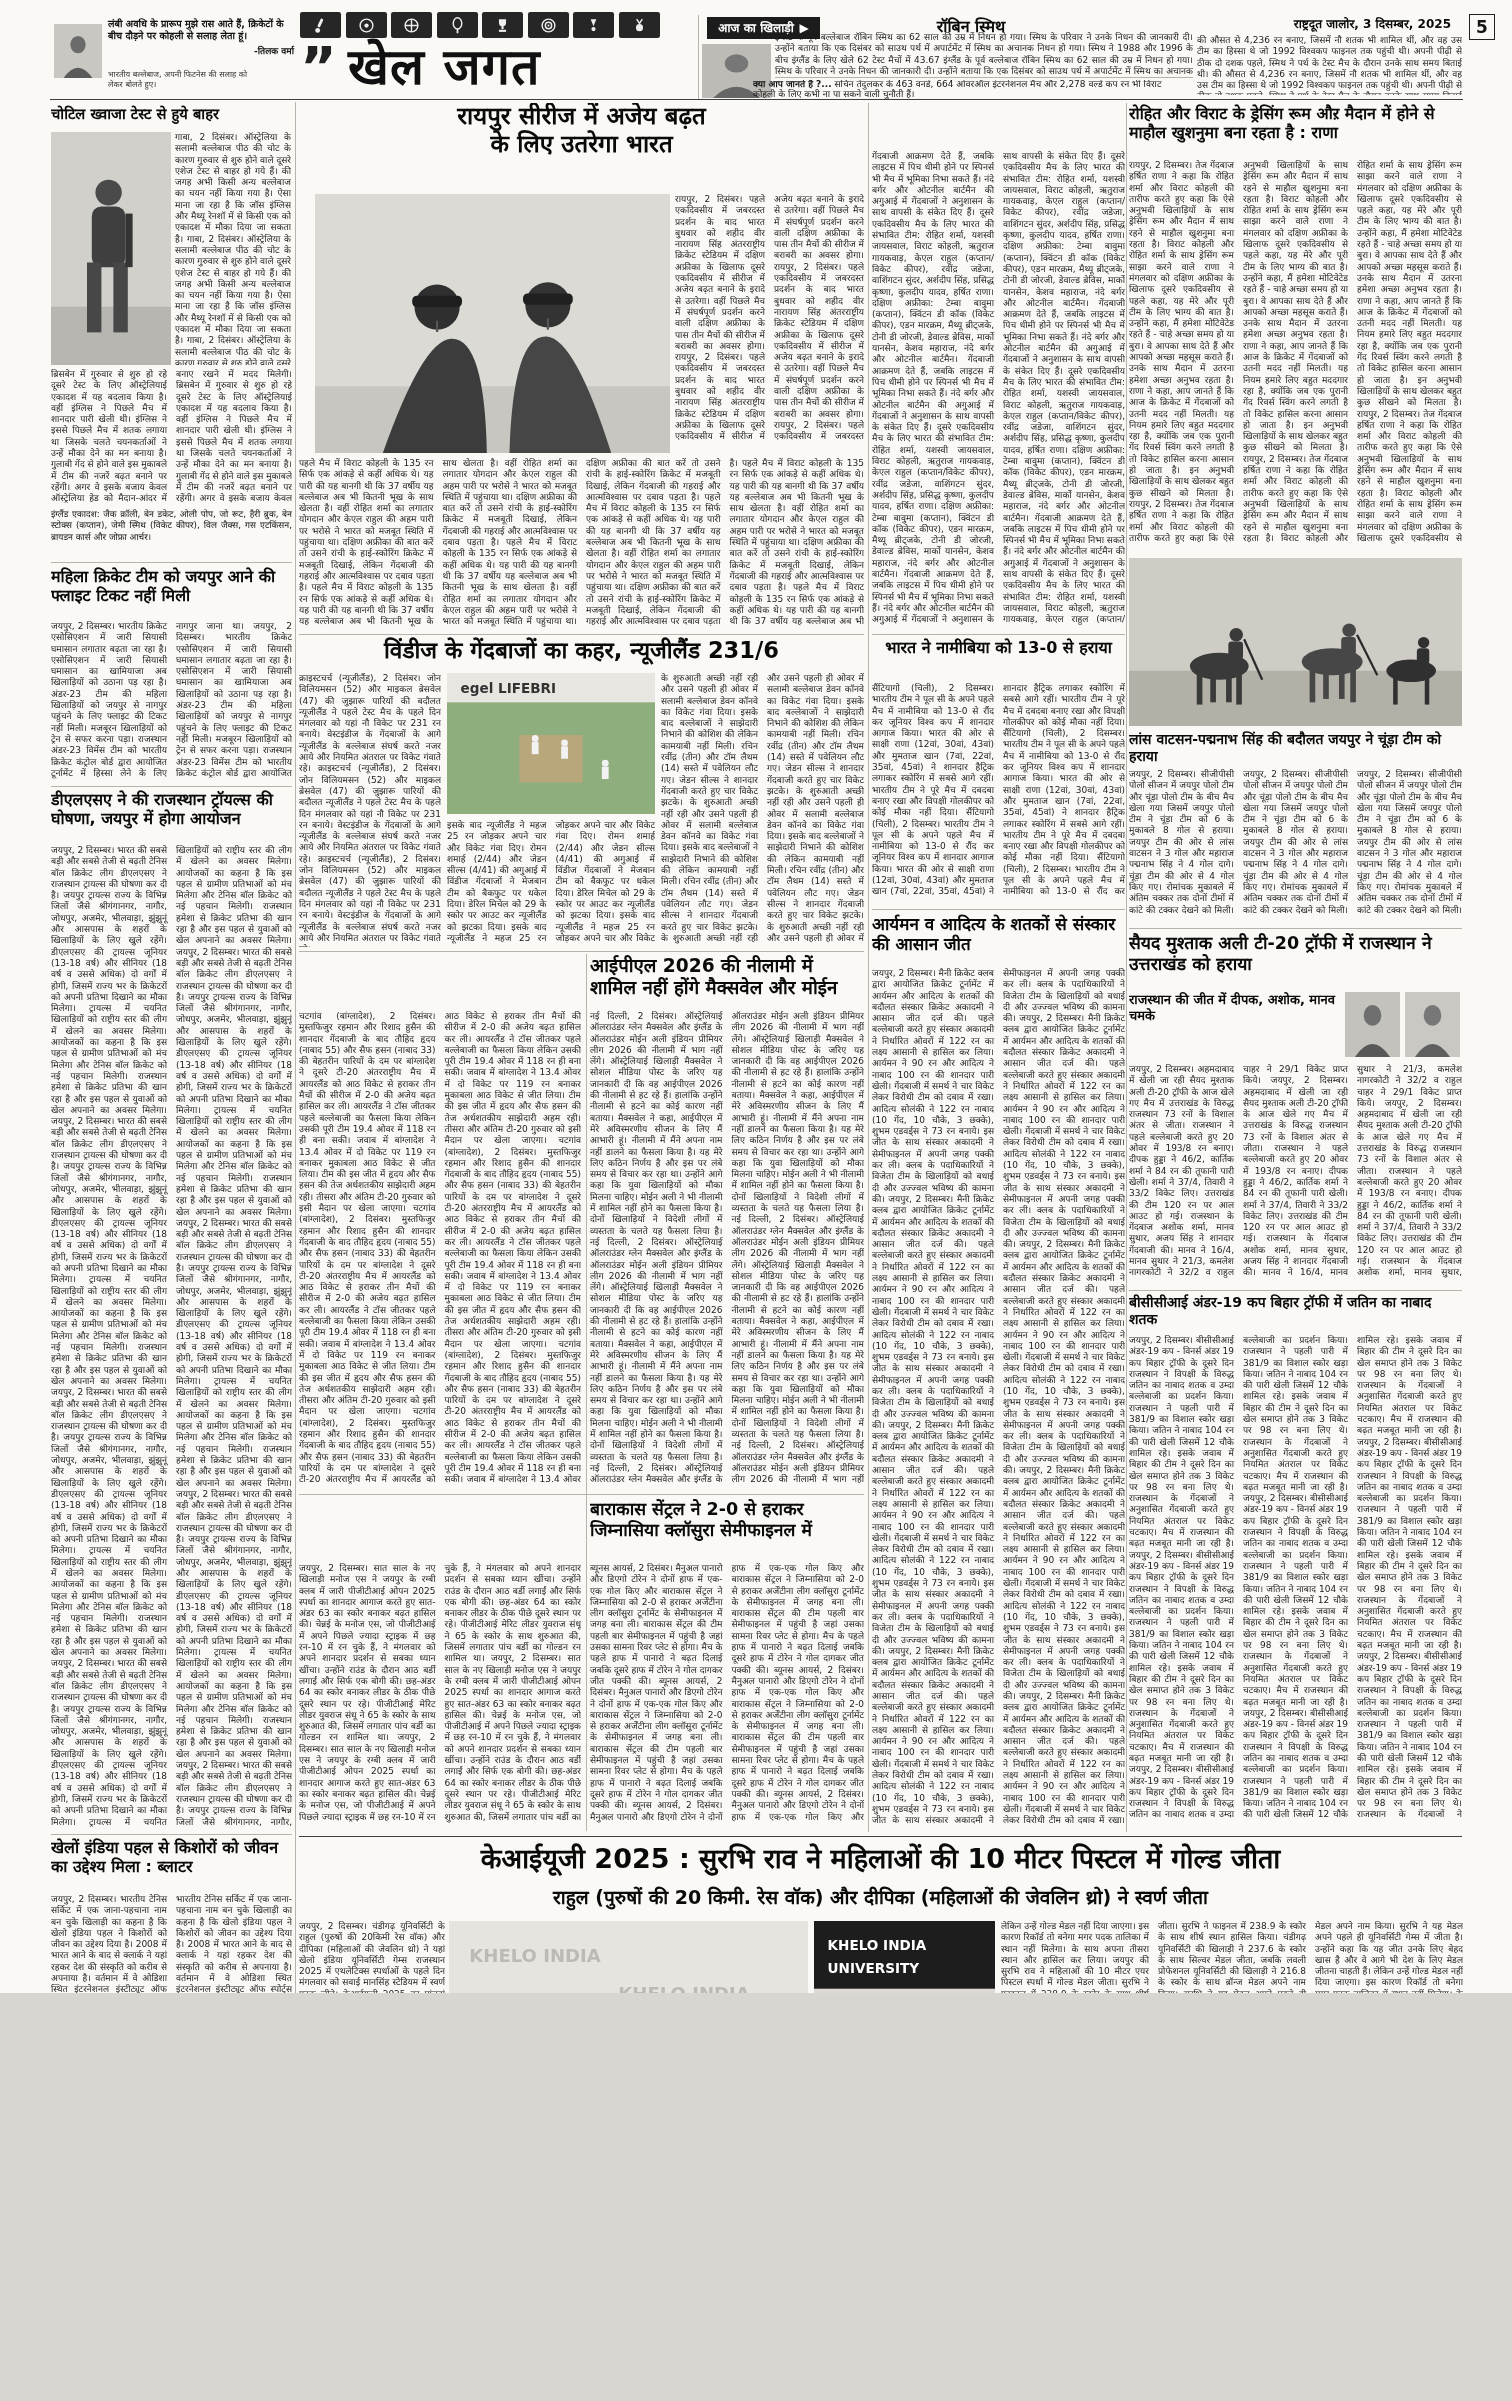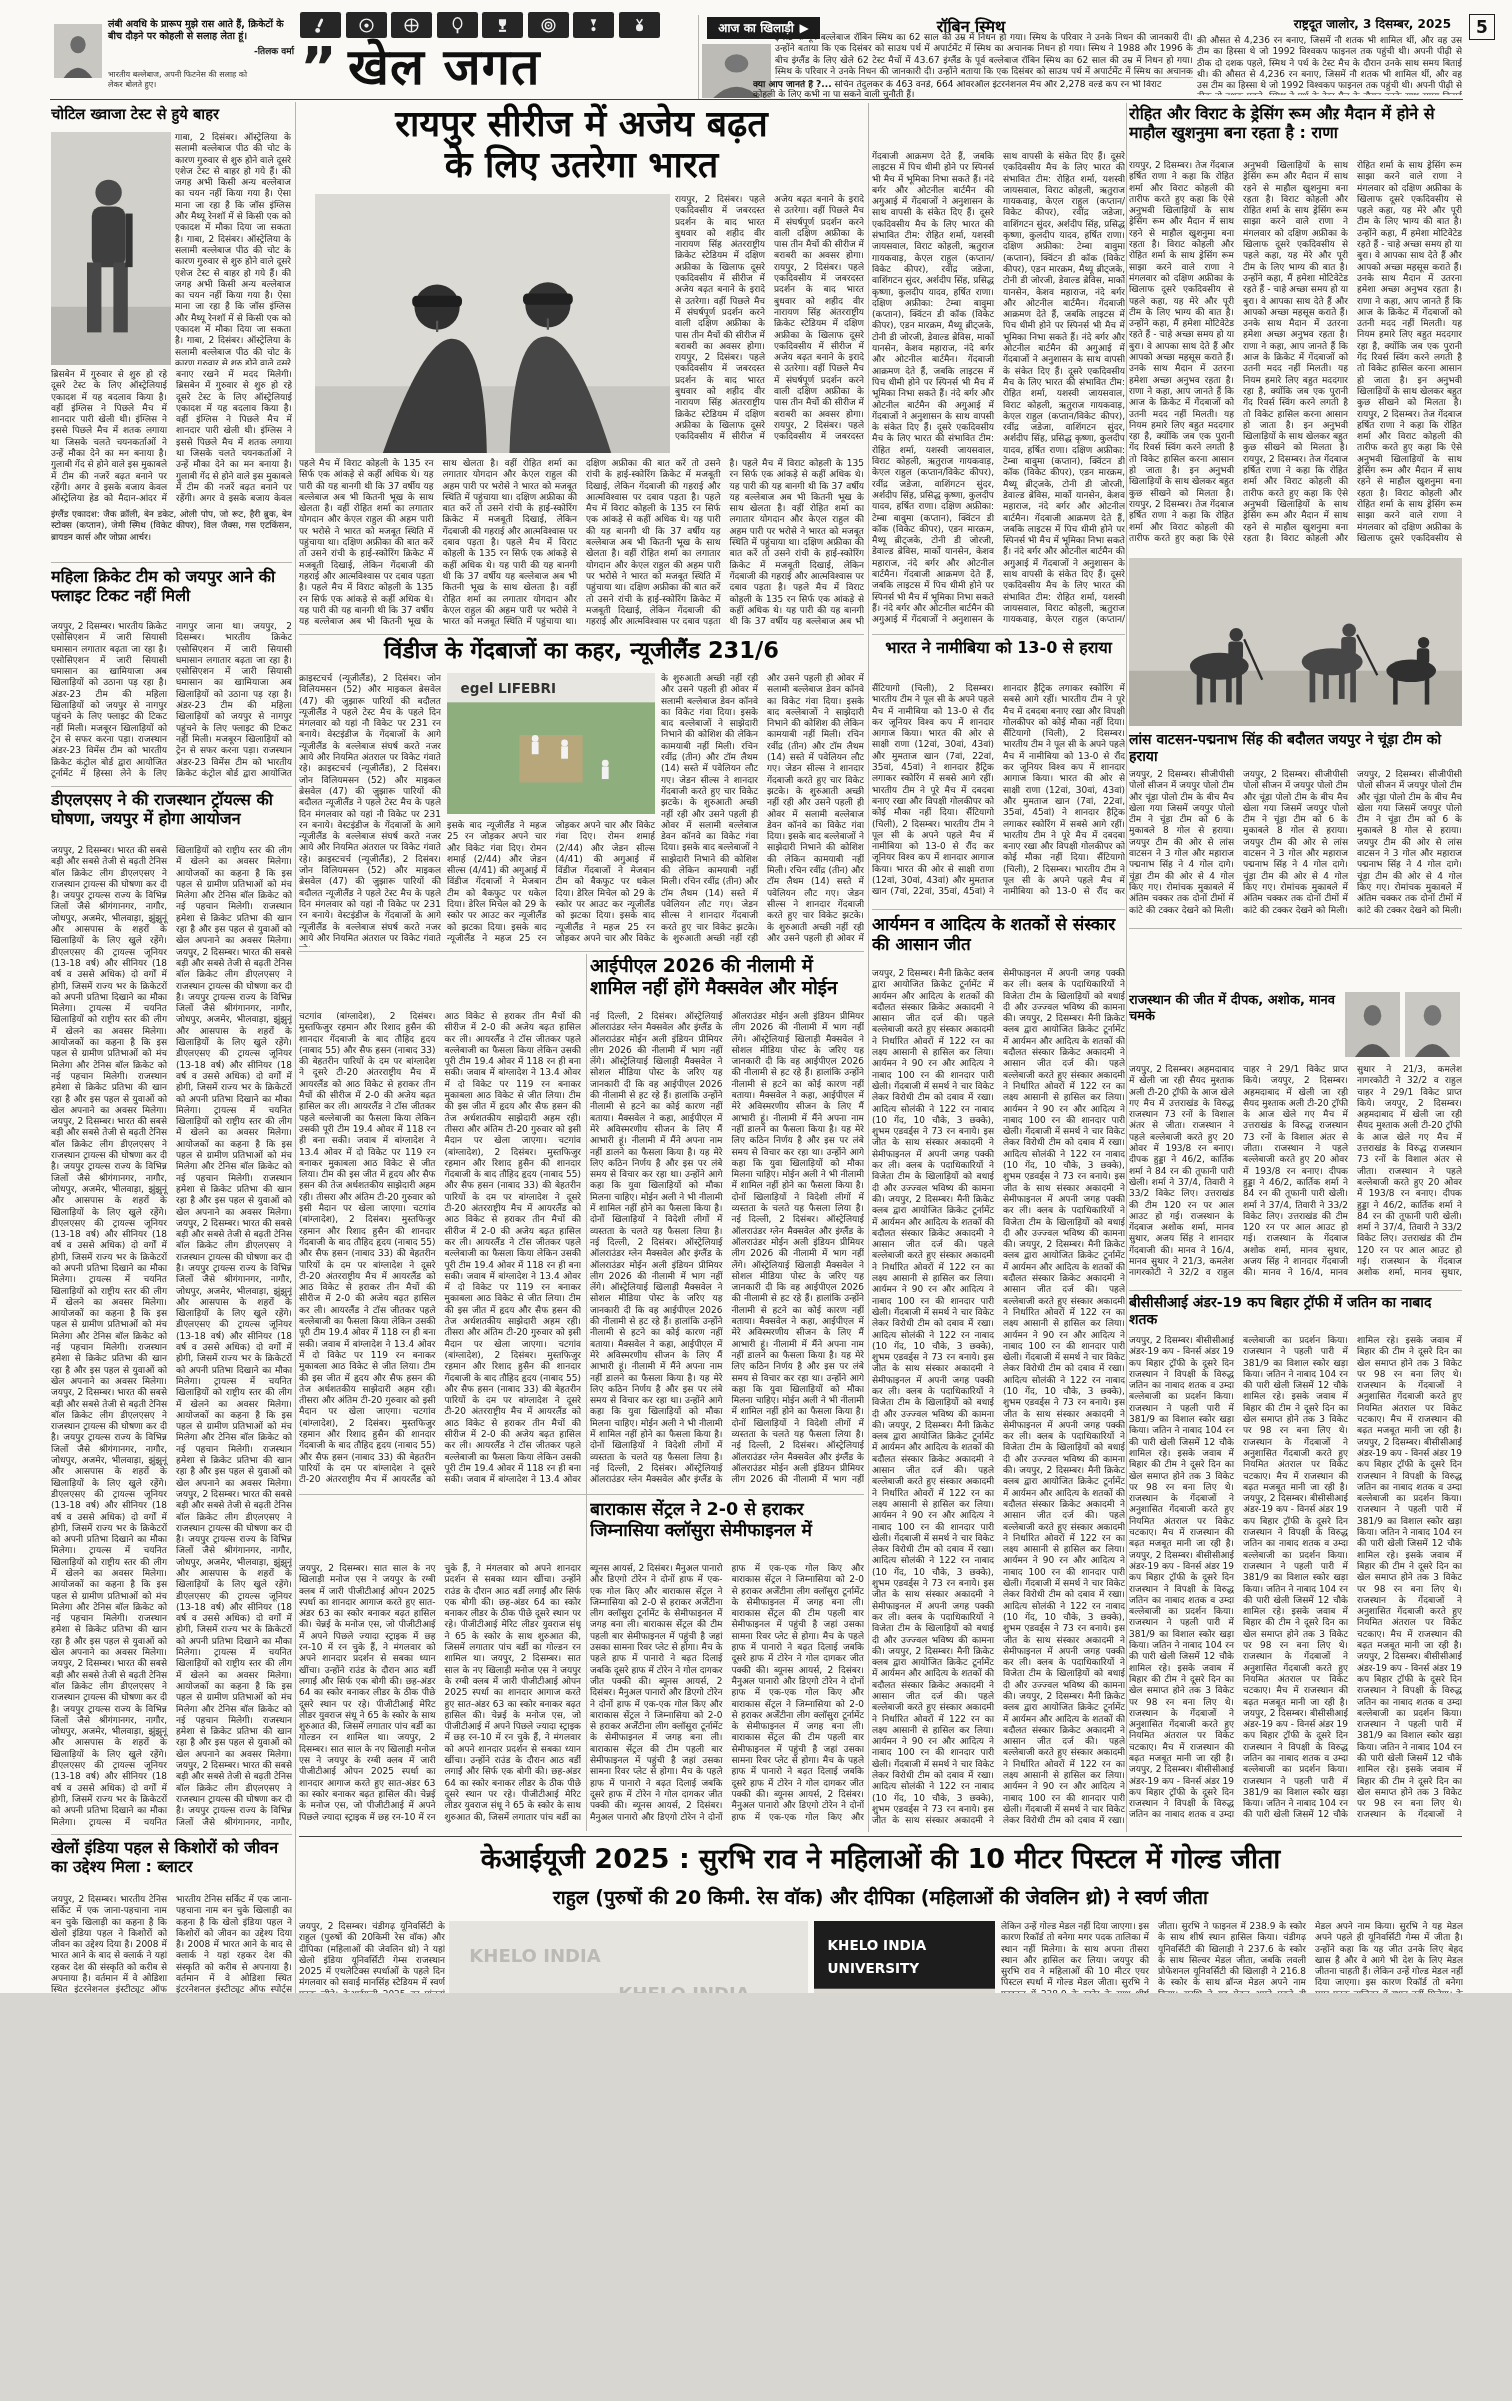--- a/index.html
+++ b/index.html
@@ -161,21 +161,21 @@
   <div class="body c2 abs" style="left:51px;top:621px;width:241px;height:160px">जयपुर, 2 दिसम्बर। भारतीय क्रिकेट एसोसिएशन में जारी सियासी घमासान लगातार बढ़ता जा रहा है। एसोसिएशन में जारी सियासी घमासान का खामियाजा अब खिलाड़ियों को उठाना पड़ रहा है। अंडर-23 टीम की महिला खिलाड़ियों को जयपुर से नागपुर पहुंचने के लिए फ्लाइट की टिकट नहीं मिली। मजबूरन खिलाड़ियों को ट्रेन से सफर करना पड़ा। राजस्थान अंडर-23 विमेंस टीम को भारतीय क्रिकेट कंट्रोल बोर्ड द्वारा आयोजित टूर्नामेंट में हिस्सा लेने के लिए नागपुर जाना था। जयपुर, 2 दिसम्बर। भारतीय क्रिकेट एसोसिएशन में जारी सियासी घमासान लगातार बढ़ता जा रहा है। एसोसिएशन में जारी सियासी घमासान का खामियाजा अब खिलाड़ियों को उठाना पड़ रहा है। अंडर-23 टीम की महिला खिलाड़ियों को जयपुर से नागपुर पहुंचने के लिए फ्लाइट की टिकट नहीं मिली। मजबूरन खिलाड़ियों को ट्रेन से सफर करना पड़ा। राजस्थान अंडर-23 विमेंस टीम को भारतीय क्रिकेट कंट्रोल बोर्ड द्वारा आयोजित टूर्नामेंट में हिस्सा लेने के लिए नागपुर जाना था। जयपुर, 2 दिसम्बर। भारतीय क्रिकेट एसोसिएशन में जारी सियासी घमासान लगातार बढ़ता जा रहा है। एसोसिएशन में जारी सियासी घमासान का खामियाजा अब खिलाड़ियों को उठाना पड़ रहा है। अंडर-23 टीम की महिला खिलाड़ियों को जयपुर से नागपुर पहुंचने के लिए फ्लाइट की टिकट नहीं मिली। मजबूरन खिलाड़ियों को ट्रेन से सफर करना पड़ा। राजस्थान अंडर-23 विमेंस टीम को भारतीय क्रिकेट कंट्रोल बोर्ड द्वारा आयोजित टूर्नामेंट में हिस्सा लेने के लिए नागपुर जाना था।</div>
 
   <div class="hr2" style="left:51px;top:786px;width:241px"></div>
   <div class="hl abs" style="left:51px;top:790px;width:241px;height:51px;font-size:16px">डीएलएसए ने की राजस्थान ट्रॉयल्स की घोषणा, जयपुर में होगा आयोजन</div>
   <div class="body c2 abs" style="left:51px;top:845px;width:241px;height:985px">जयपुर, 2 दिसम्बर। भारत की सबसे बड़ी और सबसे तेजी से बढ़ती टेनिस बॉल क्रिकेट लीग डीएलएसए ने राजस्थान ट्रायल्स की घोषणा कर दी है। जयपुर ट्रायल्स राज्य के विभिन्न जिलों जैसे श्रीगंगानगर, नागौर, जोधपुर, अजमेर, भीलवाड़ा, झुंझुनूं और आसपास के शहरों के खिलाड़ियों के लिए खुले रहेंगे। डीएलएसए की ट्रायल्स जूनियर (13-18 वर्ष) और सीनियर (18 वर्ष व उससे अधिक) दो वर्गों में होगी, जिसमें राज्य भर के क्रिकेटरों को अपनी प्रतिभा दिखाने का मौका मिलेगा। ट्रायल्स में चयनित खिलाड़ियों को राष्ट्रीय स्तर की लीग में खेलने का अवसर मिलेगा। आयोजकों का कहना है कि इस पहल से ग्रामीण प्रतिभाओं को मंच मिलेगा और टेनिस बॉल क्रिकेट को नई पहचान मिलेगी। राजस्थान हमेशा से क्रिकेट प्रतिभा की खान रहा है और इस पहल से युवाओं को खेल अपनाने का अवसर मिलेगा। जयपुर, 2 दिसम्बर। भारत की सबसे बड़ी और सबसे तेजी से बढ़ती टेनिस बॉल क्रिकेट लीग डीएलएसए ने राजस्थान ट्रायल्स की घोषणा कर दी है। जयपुर ट्रायल्स राज्य के विभिन्न जिलों जैसे श्रीगंगानगर, नागौर, जोधपुर, अजमेर, भीलवाड़ा, झुंझुनूं और आसपास के शहरों के खिलाड़ियों के लिए खुले रहेंगे। डीएलएसए की ट्रायल्स जूनियर (13-18 वर्ष) और सीनियर (18 वर्ष व उससे अधिक) दो वर्गों में होगी, जिसमें राज्य भर के क्रिकेटरों को अपनी प्रतिभा दिखाने का मौका मिलेगा। ट्रायल्स में चयनित खिलाड़ियों को राष्ट्रीय स्तर की लीग में खेलने का अवसर मिलेगा। आयोजकों का कहना है कि इस पहल से ग्रामीण प्रतिभाओं को मंच मिलेगा और टेनिस बॉल क्रिकेट को नई पहचान मिलेगी। राजस्थान हमेशा से क्रिकेट प्रतिभा की खान रहा है और इस पहल से युवाओं को खेल अपनाने का अवसर मिलेगा। जयपुर, 2 दिसम्बर। भारत की सबसे बड़ी और सबसे तेजी से बढ़ती टेनिस बॉल क्रिकेट लीग डीएलएसए ने राजस्थान ट्रायल्स की घोषणा कर दी है। जयपुर ट्रायल्स राज्य के विभिन्न जिलों जैसे श्रीगंगानगर, नागौर, जोधपुर, अजमेर, भीलवाड़ा, झुंझुनूं और आसपास के शहरों के खिलाड़ियों के लिए खुले रहेंगे। डीएलएसए की ट्रायल्स जूनियर (13-18 वर्ष) और सीनियर (18 वर्ष व उससे अधिक) दो वर्गों में होगी, जिसमें राज्य भर के क्रिकेटरों को अपनी प्रतिभा दिखाने का मौका मिलेगा। ट्रायल्स में चयनित खिलाड़ियों को राष्ट्रीय स्तर की लीग में खेलने का अवसर मिलेगा। आयोजकों का कहना है कि इस पहल से ग्रामीण प्रतिभाओं को मंच मिलेगा और टेनिस बॉल क्रिकेट को नई पहचान मिलेगी। राजस्थान हमेशा से क्रिकेट प्रतिभा की खान रहा है और इस पहल से युवाओं को खेल अपनाने का अवसर मिलेगा। जयपुर, 2 दिसम्बर। भारत की सबसे बड़ी और सबसे तेजी से बढ़ती टेनिस बॉल क्रिकेट लीग डीएलएसए ने राजस्थान ट्रायल्स की घोषणा कर दी है। जयपुर ट्रायल्स राज्य के विभिन्न जिलों जैसे श्रीगंगानगर, नागौर, जोधपुर, अजमेर, भीलवाड़ा, झुंझुनूं और आसपास के शहरों के खिलाड़ियों के लिए खुले रहेंगे। डीएलएसए की ट्रायल्स जूनियर (13-18 वर्ष) और सीनियर (18 वर्ष व उससे अधिक) दो वर्गों में होगी, जिसमें राज्य भर के क्रिकेटरों को अपनी प्रतिभा दिखाने का मौका मिलेगा। ट्रायल्स में चयनित खिलाड़ियों को राष्ट्रीय स्तर की लीग में खेलने का अवसर मिलेगा। आयोजकों का कहना है कि इस पहल से ग्रामीण प्रतिभाओं को मंच मिलेगा और टेनिस बॉल क्रिकेट को नई पहचान मिलेगी। राजस्थान हमेशा से क्रिकेट प्रतिभा की खान रहा है और इस पहल से युवाओं को खेल अपनाने का अवसर मिलेगा। जयपुर, 2 दिसम्बर। भारत की सबसे बड़ी और सबसे तेजी से बढ़ती टेनिस बॉल क्रिकेट लीग डीएलएसए ने राजस्थान ट्रायल्स की घोषणा कर दी है। जयपुर ट्रायल्स राज्य के विभिन्न जिलों जैसे श्रीगंगानगर, नागौर, जोधपुर, अजमेर, भीलवाड़ा, झुंझुनूं और आसपास के शहरों के खिलाड़ियों के लिए खुले रहेंगे। डीएलएसए की ट्रायल्स जूनियर (13-18 वर्ष) और सीनियर (18 वर्ष व उससे अधिक) दो वर्गों में होगी, जिसमें राज्य भर के क्रिकेटरों को अपनी प्रतिभा दिखाने का मौका मिलेगा। ट्रायल्स में चयनित खिलाड़ियों को राष्ट्रीय स्तर की लीग में खेलने का अवसर मिलेगा। आयोजकों का कहना है कि इस पहल से ग्रामीण प्रतिभाओं को मंच मिलेगा और टेनिस बॉल क्रिकेट को नई पहचान मिलेगी। राजस्थान हमेशा से क्रिकेट प्रतिभा की खान रहा है और इस पहल से युवाओं को खेल अपनाने का अवसर मिलेगा। जयपुर, 2 दिसम्बर। भारत की सबसे बड़ी और सबसे तेजी से बढ़ती टेनिस बॉल क्रिकेट लीग डीएलएसए ने राजस्थान ट्रायल्स की घोषणा कर दी है। जयपुर ट्रायल्स राज्य के विभिन्न जिलों जैसे श्रीगंगानगर, नागौर, जोधपुर, अजमेर, भीलवाड़ा, झुंझुनूं और आसपास के शहरों के खिलाड़ियों के लिए खुले रहेंगे। डीएलएसए की ट्रायल्स जूनियर (13-18 वर्ष) और सीनियर (18 वर्ष व उससे अधिक) दो वर्गों में होगी, जिसमें राज्य भर के क्रिकेटरों को अपनी प्रतिभा दिखाने का मौका मिलेगा। ट्रायल्स में चयनित खिलाड़ियों को राष्ट्रीय स्तर की लीग में खेलने का अवसर मिलेगा। आयोजकों का कहना है कि इस पहल से ग्रामीण प्रतिभाओं को मंच मिलेगा और टेनिस बॉल क्रिकेट को नई पहचान मिलेगी। राजस्थान हमेशा से क्रिकेट प्रतिभा की खान रहा है और इस पहल से युवाओं को खेल अपनाने का अवसर मिलेगा। जयपुर, 2 दिसम्बर। भारत की सबसे बड़ी और सबसे तेजी से बढ़ती टेनिस बॉल क्रिकेट लीग डीएलएसए ने राजस्थान ट्रायल्स की घोषणा कर दी है। जयपुर ट्रायल्स राज्य के विभिन्न जिलों जैसे श्रीगंगानगर, नागौर, जोधपुर, अजमेर, भीलवाड़ा, झुंझुनूं और आसपास के शहरों के खिलाड़ियों के लिए खुले रहेंगे। डीएलएसए की ट्रायल्स जूनियर (13-18 वर्ष) और सीनियर (18 वर्ष व उससे अधिक) दो वर्गों में होगी, जिसमें राज्य भर के क्रिकेटरों को अपनी प्रतिभा दिखाने का मौका मिलेगा। ट्रायल्स में चयनित खिलाड़ियों को राष्ट्रीय स्तर की लीग में खेलने का अवसर मिलेगा। आयोजकों का कहना है कि इस पहल से ग्रामीण प्रतिभाओं को मंच मिलेगा और टेनिस बॉल क्रिकेट को नई पहचान मिलेगी। राजस्थान हमेशा से क्रिकेट प्रतिभा की खान रहा है और इस पहल से युवाओं को खेल अपनाने का अवसर मिलेगा। जयपुर, 2 दिसम्बर। भारत की सबसे बड़ी और सबसे तेजी से बढ़ती टेनिस बॉल क्रिकेट लीग डीएलएसए ने राजस्थान ट्रायल्स की घोषणा कर दी है। जयपुर ट्रायल्स राज्य के विभिन्न जिलों जैसे श्रीगंगानगर, नागौर, जोधपुर, अजमेर, भीलवाड़ा, झुंझुनूं और आसपास के शहरों के खिलाड़ियों के लिए खुले रहेंगे। डीएलएसए की ट्रायल्स जूनियर (13-18 वर्ष) और सीनियर (18 वर्ष व उससे अधिक) दो वर्गों में होगी, जिसमें राज्य भर के क्रिकेटरों को अपनी प्रतिभा दिखाने का मौका मिलेगा। ट्रायल्स में चयनित खिलाड़ियों को राष्ट्रीय स्तर की लीग में खेलने का अवसर मिलेगा। आयोजकों का कहना है कि इस पहल से ग्रामीण प्रतिभाओं को मंच मिलेगा और टेनिस बॉल क्रिकेट को नई पहचान मिलेगी। राजस्थान हमेशा से क्रिकेट प्रतिभा की खान रहा है और इस पहल से युवाओं को खेल अपनाने का अवसर मिलेगा।</div>
 
   <div class="hr2" style="left:51px;top:1834px;width:241px"></div>
   <div class="hl abs" style="left:51px;top:1838px;width:241px;height:52px;font-size:16px">खेलों इंडिया पहल से किशोरों को जीवन का उद्देश्य मिला : ब्लाटर</div>
   <div class="body c2 abs" style="left:51px;top:1894px;width:241px;height:453px">जयपुर, 2 दिसम्बर। भारतीय टेनिस सर्किट में एक जाना-पहचाना नाम बन चुके खिलाड़ी का कहना है कि खेलो इंडिया पहल ने किशोरों को जीवन का उद्देश्य दिया है। 2008 में भारत आने के बाद से क्लार्क ने यहां रहकर देश की संस्कृति को करीब से अपनाया है। वर्तमान में वे ओडिशा स्थित इंटरनेशनल इंस्टीट्यूट ऑफ स्पोर्ट्स टेक्नोलॉजी में टेनिस निदेशक के रूप में काम कर रहे हैं और खेलो इंडिया यूनिवर्सिटी गेम्स राजस्थान 2025 में अपने खिलाड़ियों का मार्गदर्शन कर रहे हैं। क्लार्क का कहना है कि खेलो इंडिया गेम्स ने देशभर के किशोरों को सही दिशा और उद्देश्य दिया है। इस पहल से खिलाड़ियों को अपने कौशल का प्रदर्शन करने के लिए राष्ट्रीय स्तर का मंच मिला है। जयपुर, 2 दिसम्बर। भारतीय टेनिस सर्किट में एक जाना-पहचाना नाम बन चुके खिलाड़ी का कहना है कि खेलो इंडिया पहल ने किशोरों को जीवन का उद्देश्य दिया है। 2008 में भारत आने के बाद से क्लार्क ने यहां रहकर देश की संस्कृति को करीब से अपनाया है। वर्तमान में वे ओडिशा स्थित इंटरनेशनल इंस्टीट्यूट ऑफ स्पोर्ट्स टेक्नोलॉजी में टेनिस निदेशक के रूप में काम कर रहे हैं और खेलो इंडिया यूनिवर्सिटी गेम्स राजस्थान 2025 में अपने खिलाड़ियों का मार्गदर्शन कर रहे हैं। क्लार्क का कहना है कि खेलो इंडिया गेम्स ने देशभर के किशोरों को सही दिशा और उद्देश्य दिया है। इस पहल से खिलाड़ियों को अपने कौशल का प्रदर्शन करने के लिए राष्ट्रीय स्तर का मंच मिला है। जयपुर, 2 दिसम्बर। भारतीय टेनिस सर्किट में एक जाना-पहचाना नाम बन चुके खिलाड़ी का कहना है कि खेलो इंडिया पहल ने किशोरों को जीवन का उद्देश्य दिया है। 2008 में भारत आने के बाद से क्लार्क ने यहां रहकर देश की संस्कृति को करीब से अपनाया है। वर्तमान में वे ओडिशा स्थित इंटरनेशनल इंस्टीट्यूट ऑफ स्पोर्ट्स टेक्नोलॉजी में टेनिस निदेशक के रूप में काम कर रहे हैं और खेलो इंडिया यूनिवर्सिटी गेम्स राजस्थान 2025 में अपने खिलाड़ियों का मार्गदर्शन कर रहे हैं। क्लार्क का कहना है कि खेलो इंडिया गेम्स ने देशभर के किशोरों को सही दिशा और उद्देश्य दिया है। इस पहल से खिलाड़ियों को अपने कौशल का प्रदर्शन करने के लिए राष्ट्रीय स्तर का मंच मिला है। जयपुर, 2 दिसम्बर। भारतीय टेनिस सर्किट में एक जाना-पहचाना नाम बन चुके खिलाड़ी का कहना है कि खेलो इंडिया पहल ने किशोरों को जीवन का उद्देश्य दिया है। 2008 में भारत आने के बाद से क्लार्क ने यहां रहकर देश की संस्कृति को करीब से अपनाया है। वर्तमान में वे ओडिशा स्थित इंटरनेशनल इंस्टीट्यूट ऑफ स्पोर्ट्स टेक्नोलॉजी में टेनिस निदेशक के रूप में काम कर रहे हैं और खेलो इंडिया यूनिवर्सिटी गेम्स राजस्थान 2025 में अपने खिलाड़ियों का मार्गदर्शन कर रहे हैं। क्लार्क का कहना है कि खेलो इंडिया गेम्स ने देशभर के किशोरों को सही दिशा और उद्देश्य दिया है। इस पहल से खिलाड़ियों को अपने कौशल का प्रदर्शन करने के लिए राष्ट्रीय स्तर का मंच मिला है।</div>
 
-  <div class="hl abs center" style="left:299px;top:103px;width:565px;height:86px;font-size:36px;line-height:1.15">
+  <div class="hl abs center" style="left:299px;top:103px;width:565px;height:86px;font-size:24px;line-height:1.15">
     <div>रायपुर सीरीज में अजेय बढ़त</div>
     <div>के लिए उतरेगा भारत</div>
   </div>
   <div class="ph" style="left:315px;top:194px;width:355px;height:259px">
     <svg viewBox="0 0 314 229" preserveAspectRatio="none">
       <rect width="314" height="229" fill="#dcdad5"></rect>
       <rect y="170" width="314" height="59" fill="#c8c6c0"></rect>
       <path d="M60 229 Q95 130 120 128 Q150 126 152 229 Z" fill="#3c3c3c"></path>
       <circle cx="108" cy="100" r="20" fill="#2f2f2f"></circle>
       <rect x="86" y="90" width="44" height="10" rx="4" fill="#1e1e1e"></rect>
@@ -265,20 +265,21 @@
           <circle cx="261" cy="75" r="5"></circle>
       </g>
       <line x1="102" y1="72" x2="118" y2="108" stroke="#2b2b2b" stroke-width="2"></line>
       <line x1="202" y1="68" x2="220" y2="104" stroke="#2b2b2b" stroke-width="2"></line>
     </svg>
   </div>
   <div class="hl abs" style="left:1129px;top:731px;width:333px;height:35px;font-size:14px">लांस वाटसन-पद्मनाभ सिंह की बदौलत जयपुर ने चूंड़ा टीम को हराया</div>
   <div class="body c3 abs" style="left:1129px;top:769px;width:333px;height:156px">जयपुर, 2 दिसम्बर। सीजीपीसी पोलो सीजन में जयपुर पोलो टीम और चूंड़ा पोलो टीम के बीच मैच खेला गया जिसमें जयपुर पोलो टीम ने चूंड़ा टीम को 6 के मुकाबले 8 गोल से हराया। जयपुर टीम की ओर से लांस वाटसन ने 3 गोल और महाराज पद्मनाभ सिंह ने 4 गोल दागे। चूंड़ा टीम की ओर से 4 गोल किए गए। रोमांचक मुकाबले में अंतिम चक्कर तक दोनों टीमों में कांटे की टक्कर देखने को मिली। जयपुर, 2 दिसम्बर। सीजीपीसी पोलो सीजन में जयपुर पोलो टीम और चूंड़ा पोलो टीम के बीच मैच खेला गया जिसमें जयपुर पोलो टीम ने चूंड़ा टीम को 6 के मुकाबले 8 गोल से हराया। जयपुर टीम की ओर से लांस वाटसन ने 3 गोल और महाराज पद्मनाभ सिंह ने 4 गोल दागे। चूंड़ा टीम की ओर से 4 गोल किए गए। रोमांचक मुकाबले में अंतिम चक्कर तक दोनों टीमों में कांटे की टक्कर देखने को मिली। जयपुर, 2 दिसम्बर। सीजीपीसी पोलो सीजन में जयपुर पोलो टीम और चूंड़ा पोलो टीम के बीच मैच खेला गया जिसमें जयपुर पोलो टीम ने चूंड़ा टीम को 6 के मुकाबले 8 गोल से हराया। जयपुर टीम की ओर से लांस वाटसन ने 3 गोल और महाराज पद्मनाभ सिंह ने 4 गोल दागे। चूंड़ा टीम की ओर से 4 गोल किए गए। रोमांचक मुकाबले में अंतिम चक्कर तक दोनों टीमों में कांटे की टक्कर देखने को मिली। जयपुर, 2 दिसम्बर। सीजीपीसी पोलो सीजन में जयपुर पोलो टीम और चूंड़ा पोलो टीम के बीच मैच खेला गया जिसमें जयपुर पोलो टीम ने चूंड़ा टीम को 6 के मुकाबले 8 गोल से हराया। जयपुर टीम की ओर से लांस वाटसन ने 3 गोल और महाराज पद्मनाभ सिंह ने 4 गोल दागे। चूंड़ा टीम की ओर से 4 गोल किए गए। रोमांचक मुकाबले में अंतिम चक्कर तक दोनों टीमों में कांटे की टक्कर देखने को मिली।</div>
 
   <div class="hr2" style="left:1129px;top:928px;width:333px"></div>
+  <div class="hl abs" style="left:1129px;top:933px;width:333px;height:53px;font-size:17.5px">सैयद मुश्ताक अली टी-20 ट्रॉफी में राजस्थान ने उत्तराखंड को हराया</div>
   <div class="hl abs" style="left:1129px;top:992px;width:210px;height:63px;font-size:13px">राजस्थान की जीत में दीपक, अशोक, मानव चमके</div>
   <div class="ph" style="left:1345px;top:992px;width:55px;height:65px">
     <svg viewBox="0 0 100 100" preserveAspectRatio="none">
         <rect width="100" height="100" fill="#c4c2bd"></rect>
         <circle cx="50" cy="36" r="16" fill="#6f6f6f"></circle>
         <path d="M18 100 Q50 60 82 100 Z" fill="#585858"></path>
       </svg>
   </div>
   <div class="ph" style="left:1405px;top:992px;width:55px;height:65px">
     <svg viewBox="0 0 100 100" preserveAspectRatio="none">

